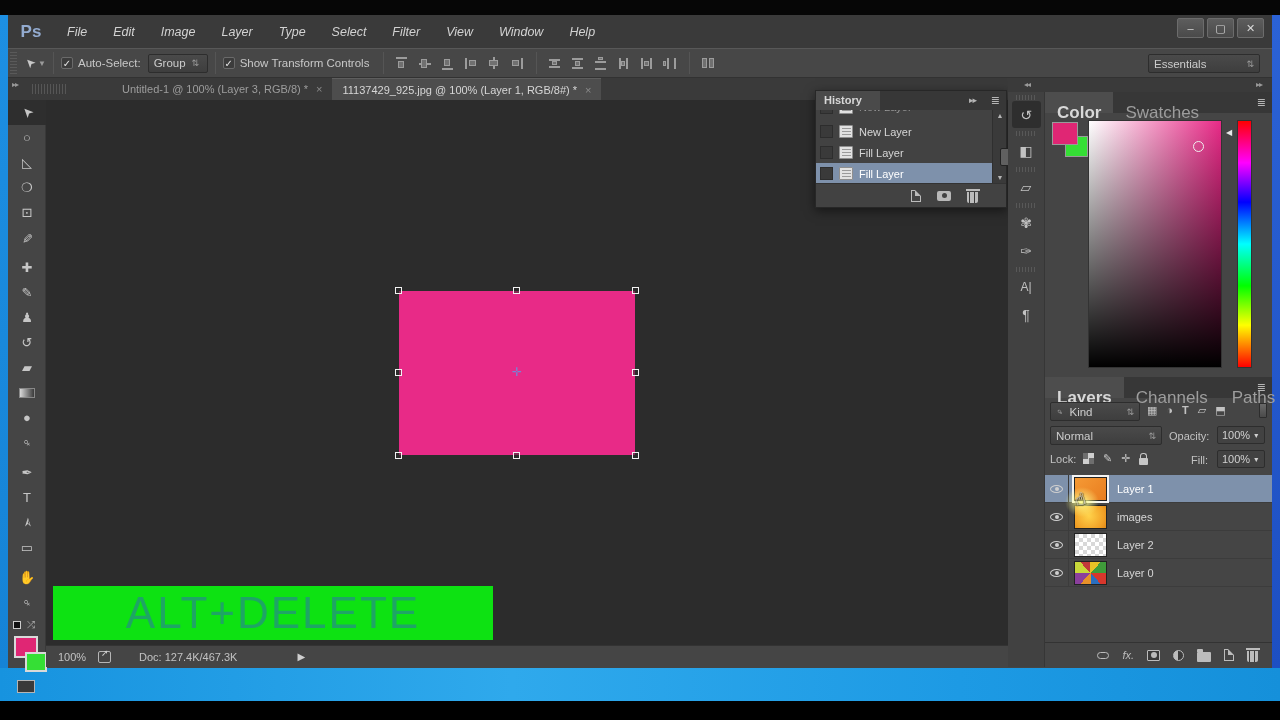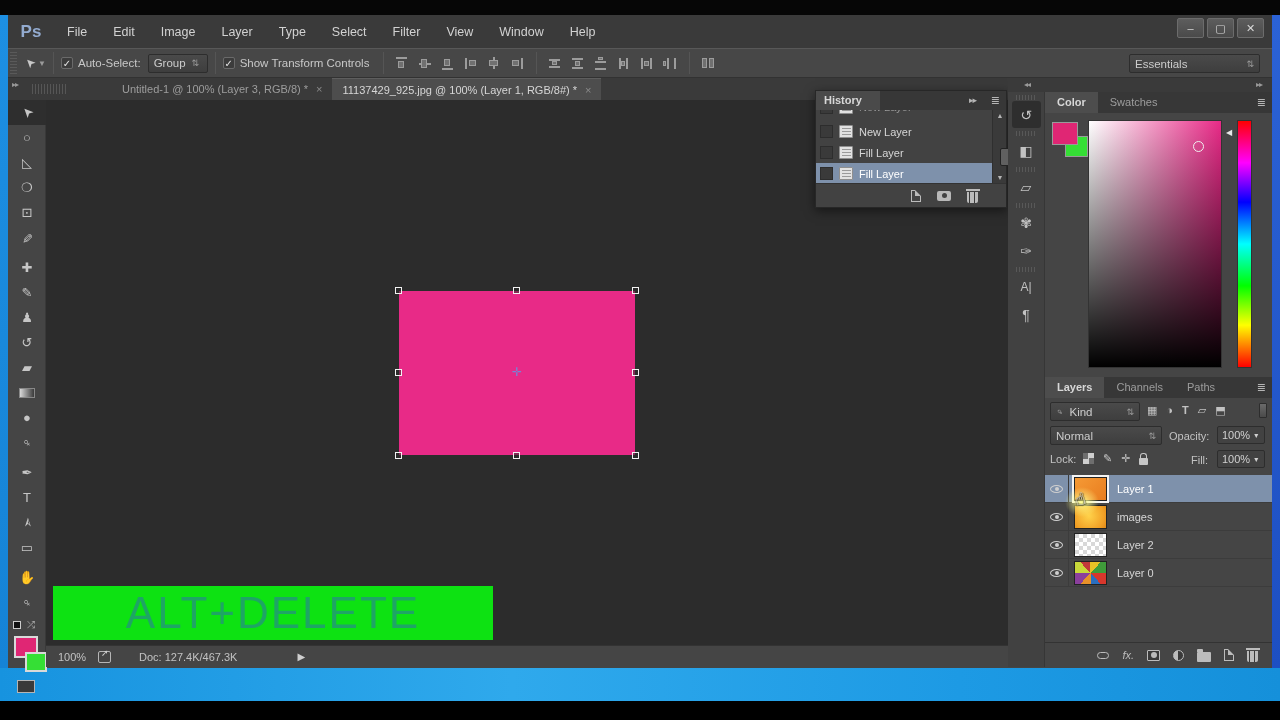--- a/index.html
+++ b/index.html
@@ -14,41 +14,41 @@
   .edge-right { position:absolute; left:1272px; top:15px; width:8px; height:653px; background:linear-gradient(180deg,#2b62d6,#1d4fc2); }
   .taskbar    { position:absolute; left:0; top:668px; width:1280px; height:33px;
     background:linear-gradient(90deg,#1793df,#2fa9ec 40%,#1d9ae4 75%,#1590da); }
 
   
   .ps { position:absolute; left:8px; top:15px; width:1264px; height:653px; background:#454545; color:#cfcfcf; font-size:12px; }
 
   
   .menubar { position:absolute; left:0; top:0; width:100%; height:33px; background:#3a3a3a; display:flex; align-items:center; }
   .ps-logo { width:46px; text-align:center; font-weight:bold; font-size:17px; color:#93abd0; }
-  .menu-item { padding:0 13px; color:#d2d2d2; font-size:12.5px; cursor:default; }
+  .menu-item { padding:0 13px; color:#d2d2d2; font-size:12.5px; cursor:default;font-style:italic; }
   .winbtns { position:absolute; right:8px; top:3px; display:flex; gap:3px; }
   .winbtn { width:27px; height:20px; background:linear-gradient(#5d5d5d,#4a4a4a); border:1px solid #6c6c6c; border-radius:2px;
     color:#d8d8d8; font-size:11px; line-height:18px; text-align:center; }
 
   
   .options { position:absolute; left:0; top:33px; width:100%; height:30px; background:#474747;
     border-top:1px solid #585858; border-bottom:1px solid #323232; display:flex; align-items:center; }
   .opt-grip { width:7px; height:22px; margin-left:2px; background:repeating-linear-gradient(180deg,#5a5a5a 0 1px,transparent 1px 3px); }
   .opt-sep { width:1px; height:22px; background:#363636; border-right:1px solid #555; margin:0 7px; }
   .tool-badge { display:flex; align-items:center; gap:3px; margin-left:8px; color:#c8c8c8; }
   .cb { width:12px; height:12px; background:#3c3c3c; border:1px solid #6a6a6a; border-radius:2px; color:#e6e6e6;
     font-size:10px; line-height:11px; text-align:center; margin-right:5px; }
   .opt-label { font-size:11.5px; color:#c8c8c8; margin-right:7px; }
   .dd { background:linear-gradient(#4a4a4a,#3e3e3e); border:1px solid #2d2d2d; border-radius:2px; height:19px;
     display:flex; align-items:center; padding:0 5px; gap:6px; color:#cccccc; font-size:11.5px; }
   .dd .arr { color:#9a9a9a; font-size:9px; }
   .ai { position:relative; width:15px; height:13px; display:inline-block; margin:0 4px; }
   .ai i { position:absolute; background:#9c9c9c; }
   .ai b { position:absolute; background:#707070; border:1px solid #9c9c9c; }
-  .ws-dd { position:absolute; right:12px; top:5px; width:131px; }
+  .ws-dd { position:absolute; right:12px; top:5px; width:112px; }
   .ws-dd .lbl { flex:1; }
 
   
   .tabbar { position:absolute; left:0; top:63px; width:100%; height:22px; background:#3a3a3a; display:flex; align-items:stretch; }
   .tab-left { width:104px; position:relative; color:#9a9a9a; }
   .tab-left .dbl { position:absolute; left:4px; top:2px; font-size:8px; letter-spacing:-1px; }
   .tab-left .grip2 { position:absolute; left:24px; top:6px; width:36px; height:10px;
     background:repeating-linear-gradient(90deg,#565656 0 1px,transparent 1px 3px); }
   .doc-tab { display:flex; align-items:center; gap:8px; padding:0 10px; font-size:11px; color:#9d9d9d; }
   .doc-tab.active { background:#4d4d4d; color:#d6d6d6; border-top:1px solid #5e5e5e; }
@@ -119,21 +119,21 @@
   .dock-head .r { position:absolute; right:10px; top:2px; font-size:8px; letter-spacing:-1px; }
   .icon-strip { position:absolute; left:1000px; top:77px; width:37px; height:575px; background:#414141; border-right:1px solid #363636; }
   .grip3 { width:21px; height:5px; margin:3px auto 1px auto;
     background:repeating-linear-gradient(90deg,#585858 0 1px,transparent 1px 3px); }
   .strip-cell { width:29px; height:27px; margin:1px auto; display:flex; align-items:center; justify-content:center;
     color:#c2c2c2; font-size:14px; border-radius:3px; }
   .strip-cell.sel { background:#2e2e2e; }
 
   .panels { position:absolute; left:1037px; top:77px; width:227px; height:575px; background:#454545; }
   .ptabs { height:21px; background:#373737; display:flex; position:relative; }
-  .ptab { padding:0 12px; line-height:21px; font-size:11px; color:#9d9d9d; }
+  .ptab { padding:10px 12px; line-height:21px; font-size:17px; color:#9d9d9d; }
   .ptab.active { background:#4d4d4d; color:#d8d8d8; font-weight:bold; }
   .pmenu { position:absolute; right:6px; top:4px; color:#b5b5b5; font-size:11px; }
 
   
   .color-panel { position:absolute; left:0; top:0; width:227px; height:285px; }
   .fg-chip { position:absolute; left:7px; top:30px; width:26px; height:23px; border:1px solid #9a9a9a; z-index:2; }
   .bg-chip { position:absolute; left:20px; top:44px; width:23px; height:21px; border:1px solid #9a9a9a; }
   .sat-box { position:absolute; left:43px; top:28px; width:134px; height:248px; border:1px solid #333; }
   .sat-marker { position:absolute; width:11px; height:11px; border:1.5px solid #f0f0f0; border-radius:50%; }
   .hue-bar { position:absolute; left:192px; top:28px; width:15px; height:248px; border:1px solid #333;

